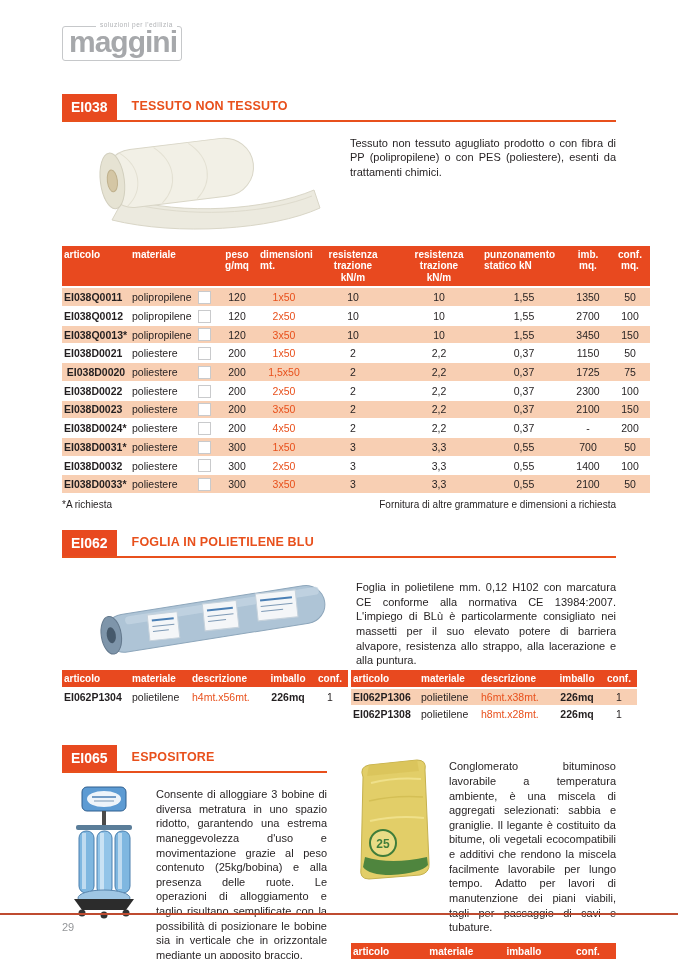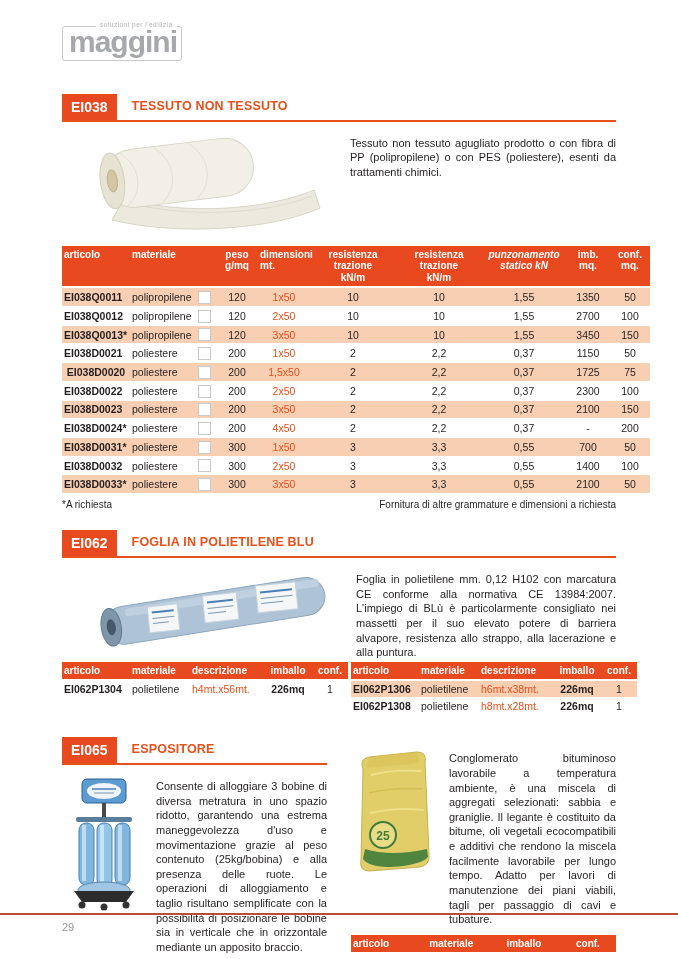--- a/index.html
+++ b/index.html
@@ -28,21 +28,21 @@
   .sec-ei062 { margin-top:20px; }
   .two-col { display:flex; gap:24px; margin-top:22px; }
   .col { flex:1; min-width:0; }
 
   
   .prod-row { display:flex; margin-top:10px; }
   .prod-img { flex:none; }
   .desc { font-size:11px; line-height:1.33; text-align:justify; color:#231f20; margin:0; }
   .desc-main { margin-left:28px; padding-top:4px; width:282px; }
   .row-ei038 .prod-img { width:240px; margin-left:20px; }
-  .row-ei062 { margin-top:12px; }
+  .row-ei062 { margin-top:20px; }
   .row-ei062 .prod-img { width:256px; margin-left:24px; }
   .row-ei062 .desc { margin-left:14px; width:268px; padding-top:2px; }
   .row-small { margin-top:12px; }
   .row-small .desc { font-size:11px; margin-left:10px; padding-top:2px; }
 
   
   table { border-collapse:collapse; table-layout:fixed; }
   thead th { background:#e8491f; color:#fff; font-weight:bold; font-size:10px;
              line-height:1.15; padding:3px 2px; vertical-align:top; border-bottom:2px solid #fff; }
   tbody td { font-size:10.5px; padding:2px 2px; border-bottom:1.5px solid #fff; vertical-align:middle; }
@@ -141,21 +141,21 @@
               <div>mt.</div>
             </th>
             <th style="text-align: center;">
               <div>resistenza trazione</div>
               <div>kN/m</div>
             </th>
             <th style="text-align: center;">
               <div>resistenza trazione</div>
               <div>kN/m</div>
             </th>
-            <th style="text-align: center; font-style: italic;">
+            <th style="text-align: left;">
               <div>punzonamento</div>
               <div>statico kN</div>
             </th>
             <th style="text-align: center;">
               <div>imb.</div>
               <div>mq.</div>
             </th>
             <th style="text-align: center;">
               <div>conf.</div>
               <div>mq.</div>

